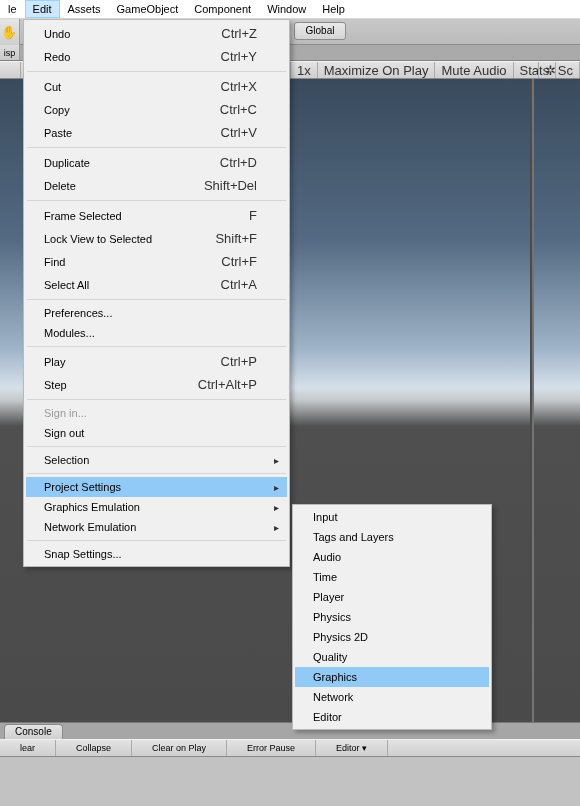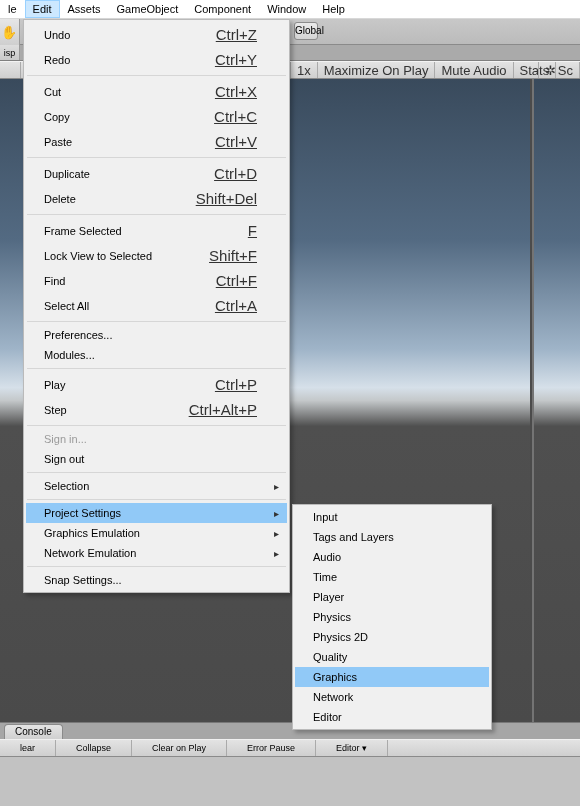--- a/index.html
+++ b/index.html
@@ -29,21 +29,21 @@
   
   .toolbar-strip {
     height: 26px;
     background: linear-gradient(#c8c8c8, #bbbbbb);
     border-bottom: 1px solid #8a8a8a;
     position: relative;
   }
   .pivot-btn {
     position: absolute;
     left: 294px; top: 3px;
-    height: 18px; width: 24px;
+    height: 18px; width: 52px;
     background: linear-gradient(#eaeaea,#d4d4d4);
     border: 1px solid #8c8c8c;
     border-radius: 3px;
     font-size: 10px;
     text-align: center;
     line-height: 16px;
   }
   .hand-tool {
     position: absolute;
     left: 0; top: 0;
@@ -187,21 +187,21 @@
   .dropdown .mi {
     display: flex;
     align-items: center;
     justify-content: space-between;
     padding: 4px 30px 4px 18px;
     white-space: nowrap;
     position: relative;
     cursor: default;
   }
   .dropdown .mi .label { }
-  .dropdown .mi .shortcut { color: #333; margin-left: 40px; font-size: 15px; text-decoration: underline; }
+  .dropdown .mi .shortcut { color: #333; margin-left: 40px; font-size: 13px; }
   .dropdown .mi.highlight { background: #91c9f7; }
   .dropdown .mi.disabled .label { color: #9a9a9a; }
   .dropdown .sep {
     height: 1px;
     background: #d6d6d6;
     margin: 3px 1px;
   }
   .dropdown .mi .arrow {
     position: absolute;
     right: 8px;

